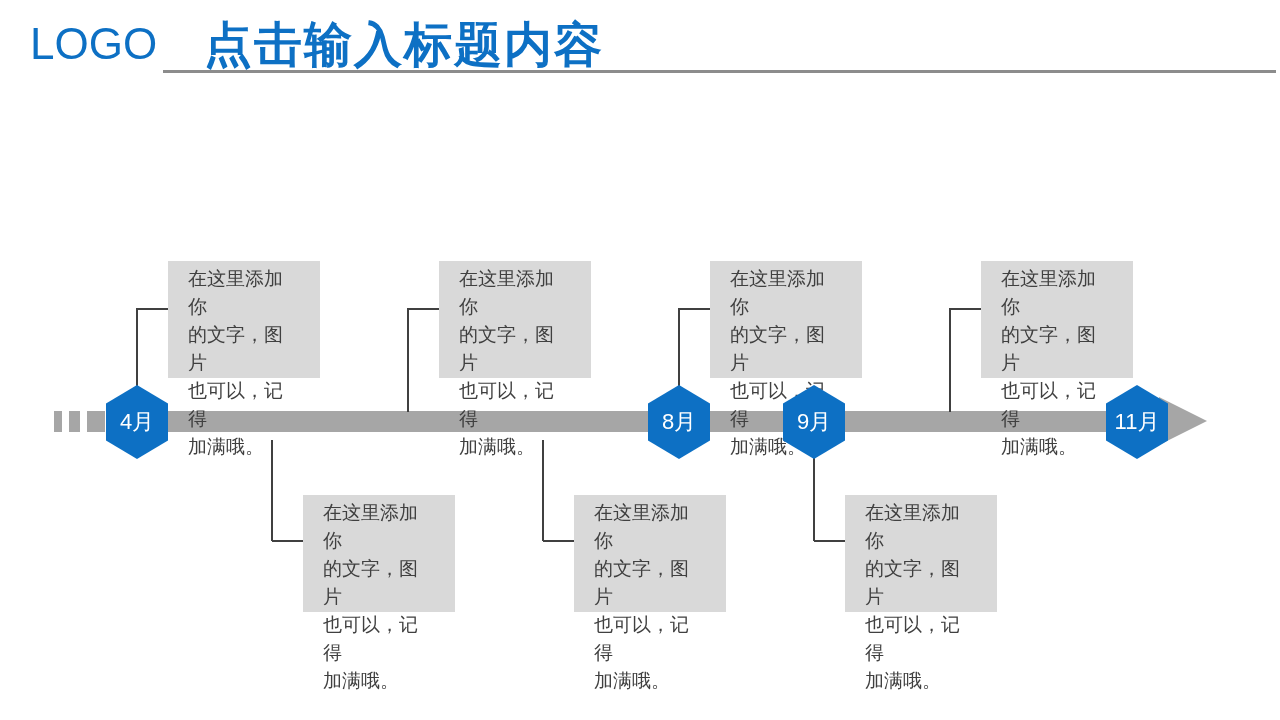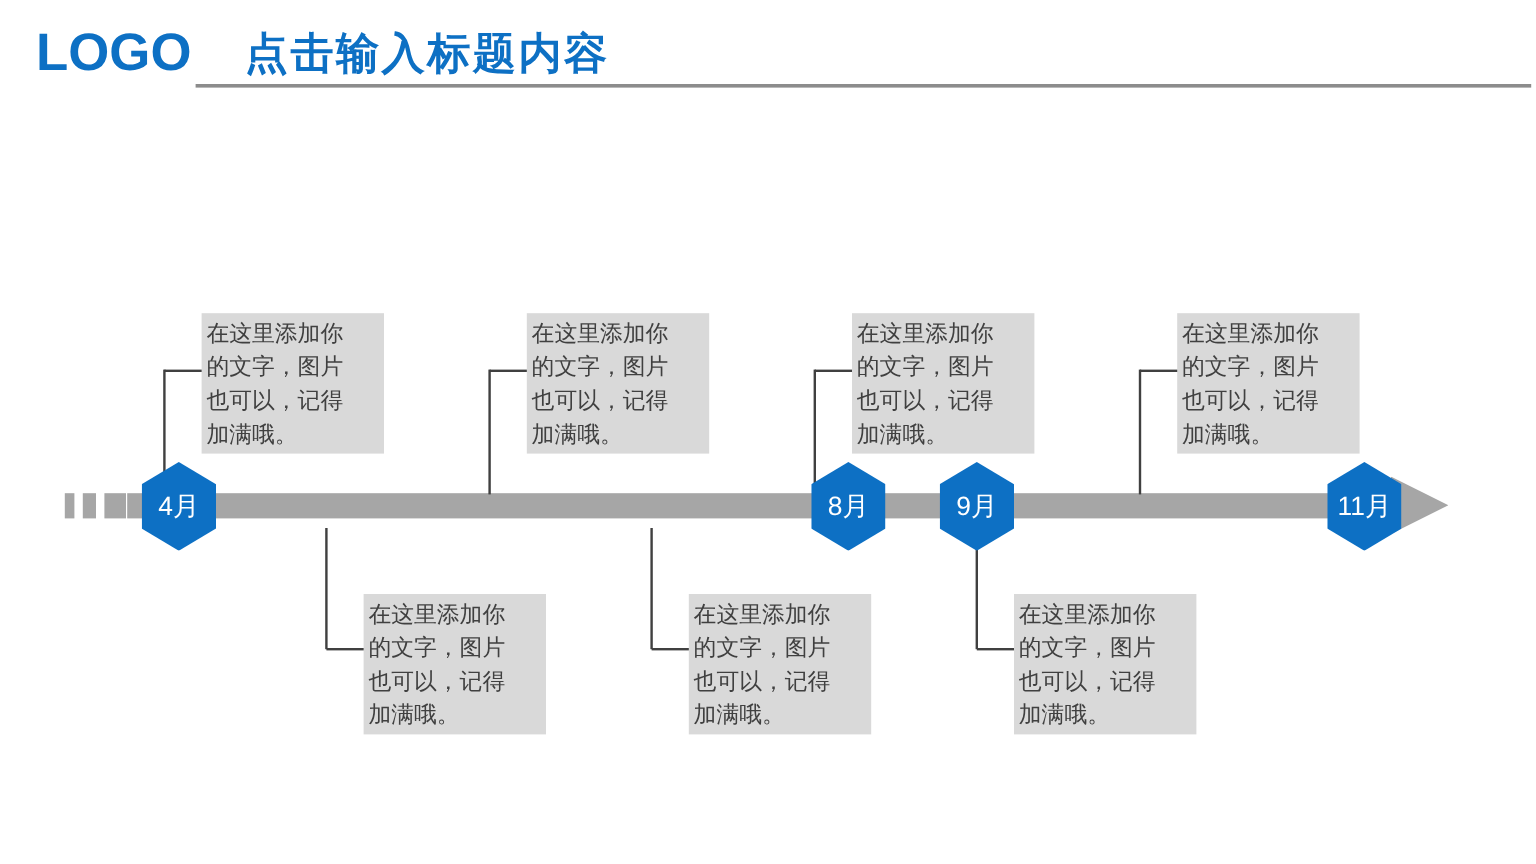--- a/index.html
+++ b/index.html
@@ -9,24 +9,24 @@
     --note-text:#404040;
     --underline:#8c8c8c;
   }
   html,body{margin:0;padding:0;background:#fff;}
   .slide{
     position:relative;width:1280px;height:720px;background:#ffffff;overflow:hidden;
     font-family:"Liberation Sans","DejaVu Sans",sans-serif;
   }
   .logo{
     position:absolute;left:30px;top:20px;font-size:44px;line-height:48px;
-    font-weight:bold;color:var(--blue);letter-spacing:0px;
+    font-weight:normal;color:var(--blue);letter-spacing:0px;
   }
   .header-title{
-    position:absolute;left:204px;top:24px;font-size:36px;line-height:42px;
+    position:absolute;left:204px;top:24px;font-size:48px;line-height:42px;
     font-weight:bold;color:var(--blue);letter-spacing:2px;
   }
   .header-line{
     position:absolute;left:163px;top:70px;width:1113px;height:3px;background:var(--underline);
   }
   .banner{
     position:absolute;left:435px;top:133px;width:405px;height:50px;background:var(--blue);
     color:#ffffff;font-size:28px;letter-spacing:1px;
     display:flex;align-items:center;justify-content:center;
   }
@@ -40,21 +40,21 @@
   .hex{
     position:absolute;top:385px;width:62px;height:74px;background:var(--blue);
     clip-path:polygon(50% 0,100% 25%,100% 75%,50% 100%,0 75%,0 25%);
     color:#ffffff;font-size:22px;display:flex;align-items:center;justify-content:center;
   }
   .connector-v{position:absolute;width:2px;background:var(--note-text);}
   .connector-h{position:absolute;height:2px;background:var(--note-text);}
   .note-box{
     position:absolute;width:152px;height:117px;box-sizing:border-box;
     background:var(--note-bg);color:var(--note-text);
-    font-size:19px;line-height:28px;padding:4px 4px;white-space:pre-line;
+    font-size:19px;line-height:28px;padding:4px 20px;white-space:pre-line;
   }
 </style>
 </head>
 <body>
 
 <div class="slide">
 
   <div class="logo">LOGO</div>
   <div class="header-title">点击输入标题内容</div>
   <div class="header-line"></div>
@@ -68,21 +68,21 @@
     <div class="dash" style="left:1123px;width:15px;"></div>
     <div class="dash" style="left:1143px;width:11px;"></div>
     <div class="arrow"></div>
 
   <div class="connector-v" style="left: 136px; top: 308px; height: 104px;"></div>
       <div class="connector-h" style="left: 137px; top: 308px; width: 32px;"></div>
       <div class="note-box" style="left: 168px; top: 261px;">在这里添加你
 的文字，图片
 也可以，记得
 加满哦。</div>
-      <div class="hex" style="left: 118px;">4月</div>
+      <div class="hex" style="left: 106px;">4月</div>
       <div class="connector-v" style="left: 271px; top: 440px; height: 101px;"></div>
       <div class="connector-h" style="left: 272px; top: 540px; width: 32px;"></div>
       <div class="note-box" style="left: 303px; top: 495px;">在这里添加你
 的文字，图片
 也可以，记得
 加满哦。</div>
       <div class="connector-v" style="left: 407px; top: 308px; height: 104px;"></div>
       <div class="connector-h" style="left: 408px; top: 308px; width: 32px;"></div>
       <div class="note-box" style="left: 439px; top: 261px;">在这里添加你
 的文字，图片
@@ -93,21 +93,21 @@
       <div class="note-box" style="left: 574px; top: 495px;">在这里添加你
 的文字，图片
 也可以，记得
 加满哦。</div>
       <div class="connector-v" style="left: 678px; top: 308px; height: 104px;"></div>
       <div class="connector-h" style="left: 679px; top: 308px; width: 32px;"></div>
       <div class="note-box" style="left: 710px; top: 261px;">在这里添加你
 的文字，图片
 也可以，记得
 加满哦。</div>
-      <div class="hex" style="left: 648px; margin-left: 28px;">8月</div>
+      <div class="hex" style="left: 648px;">8月</div>
       <div class="connector-v" style="left: 813px; top: 440px; height: 101px;"></div>
       <div class="connector-h" style="left: 814px; top: 540px; width: 32px;"></div>
       <div class="note-box" style="left: 845px; top: 495px;">在这里添加你
 的文字，图片
 也可以，记得
 加满哦。</div>
       <div class="hex" style="left: 783px;">9月</div>
       <div class="connector-v" style="left: 949px; top: 308px; height: 104px;"></div>
       <div class="connector-h" style="left: 950px; top: 308px; width: 32px;"></div>
       <div class="note-box" style="left: 981px; top: 261px;">在这里添加你

